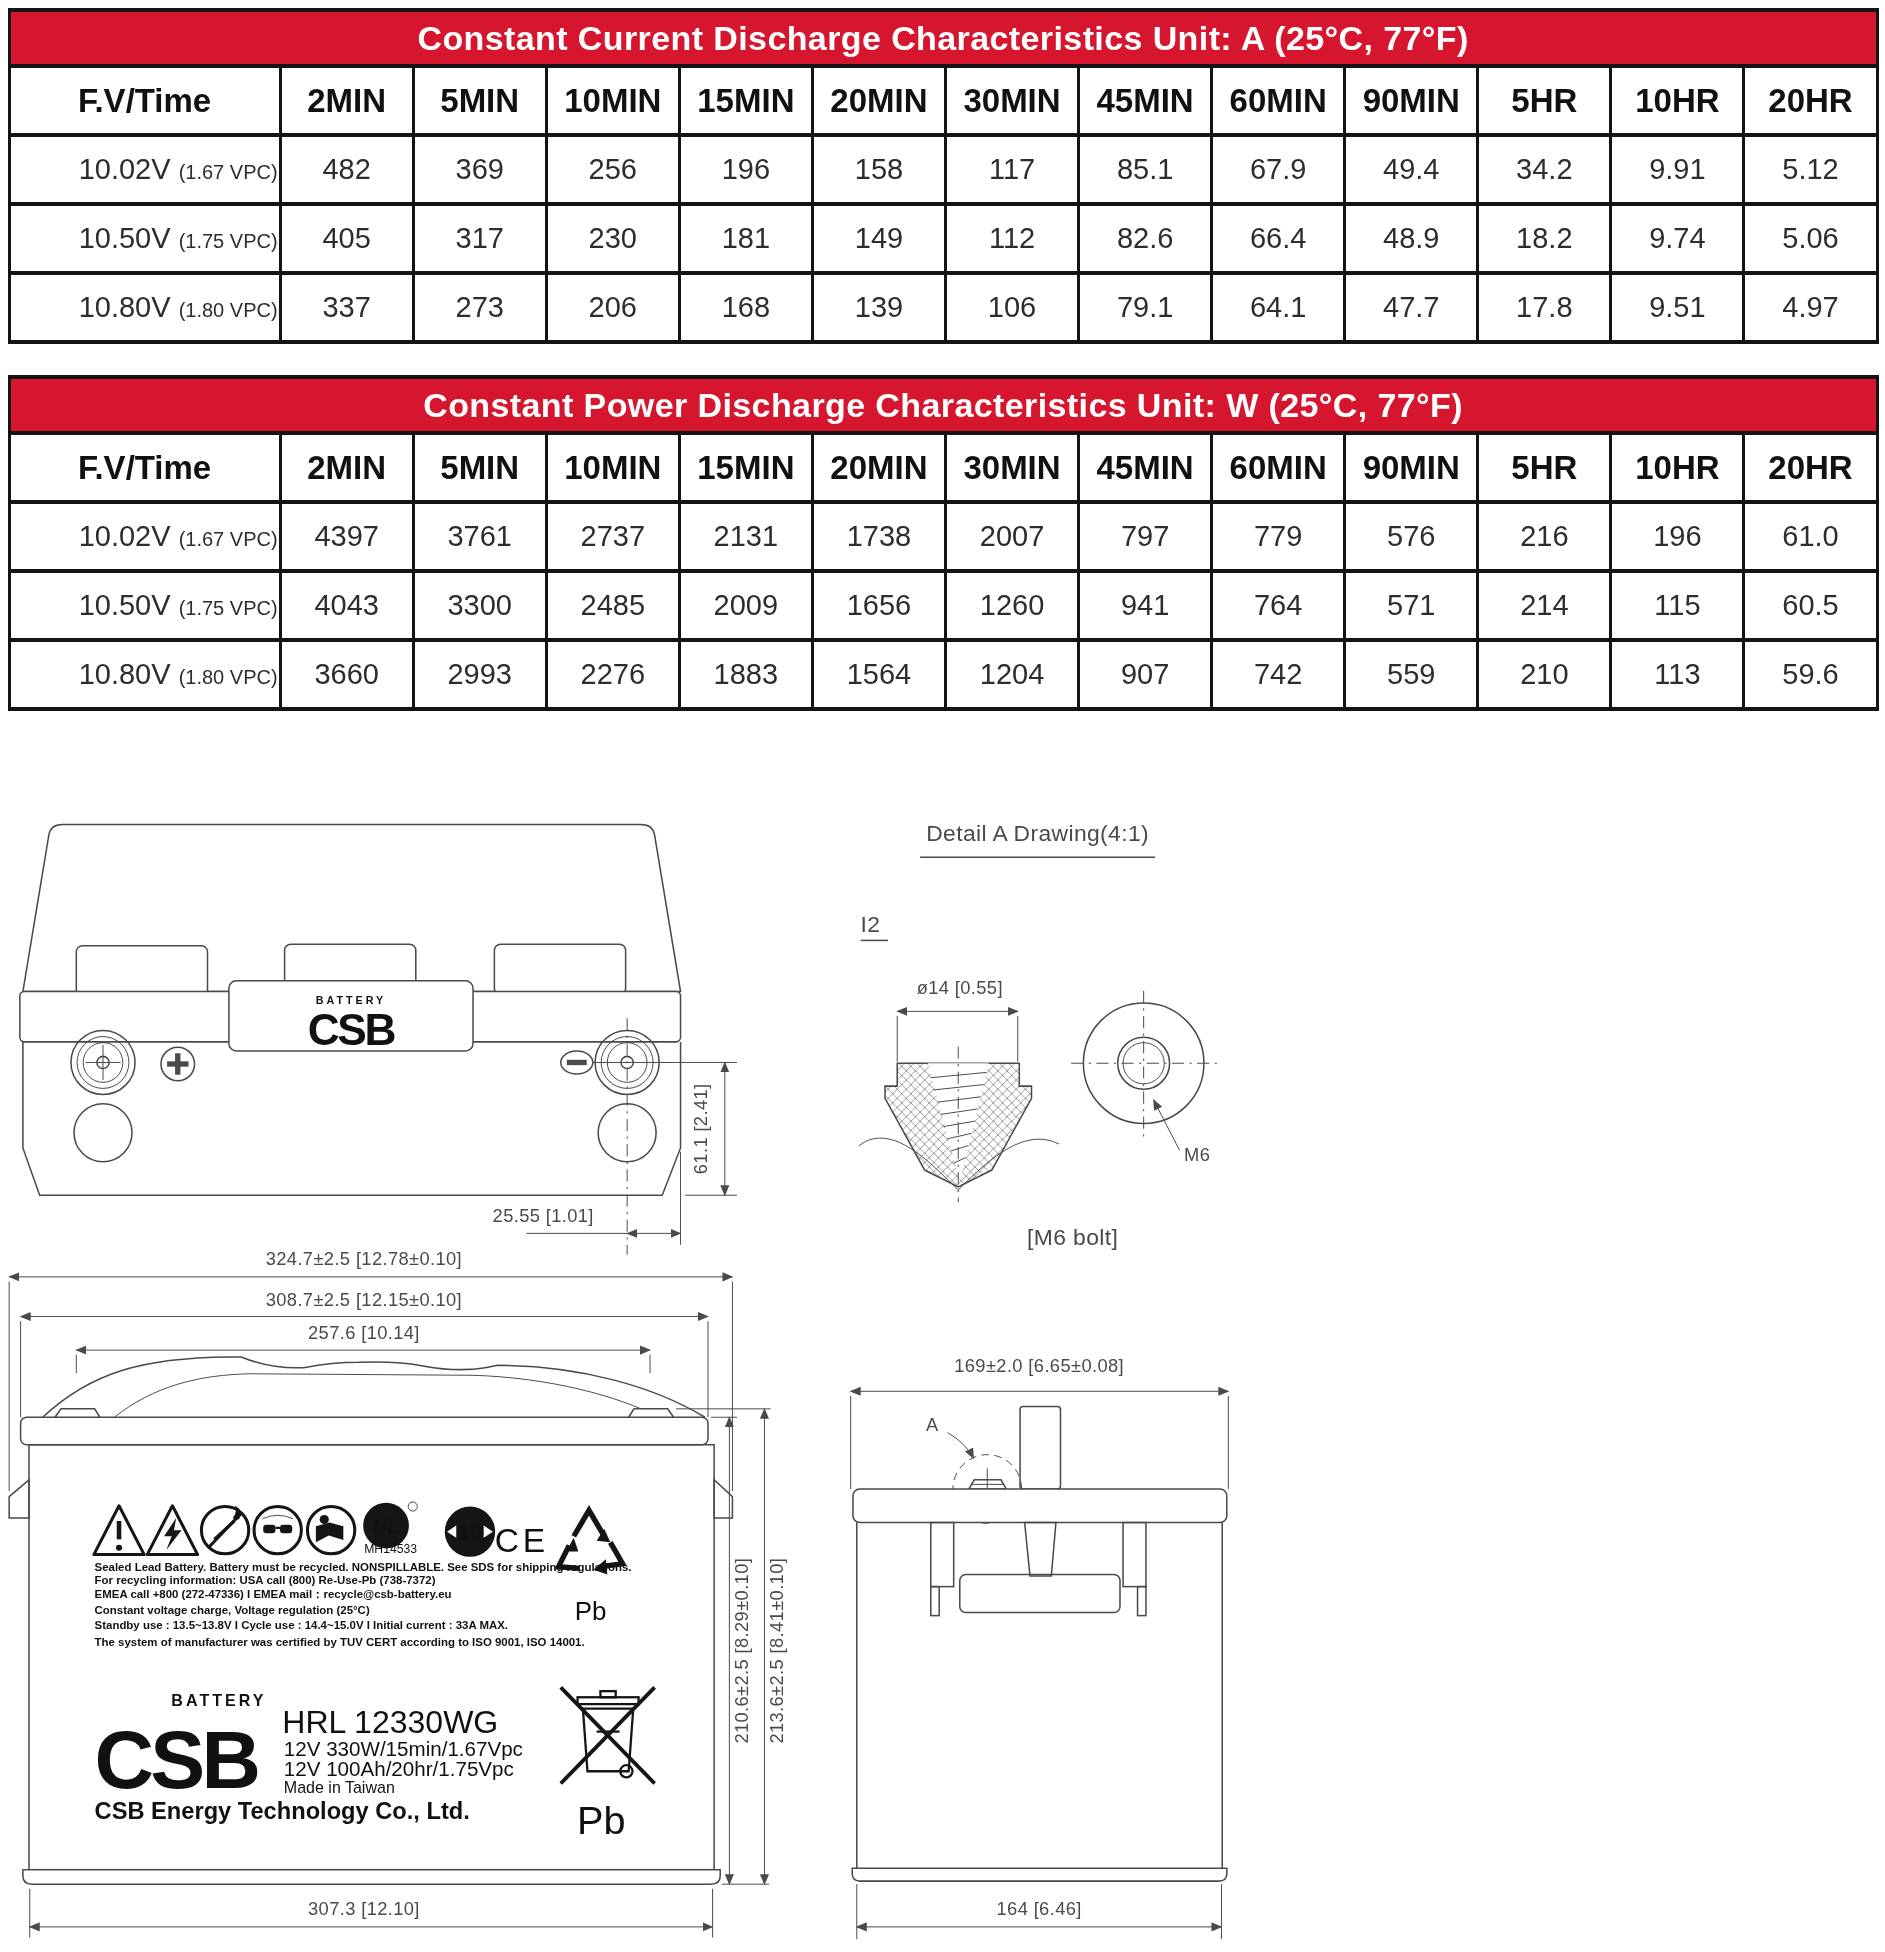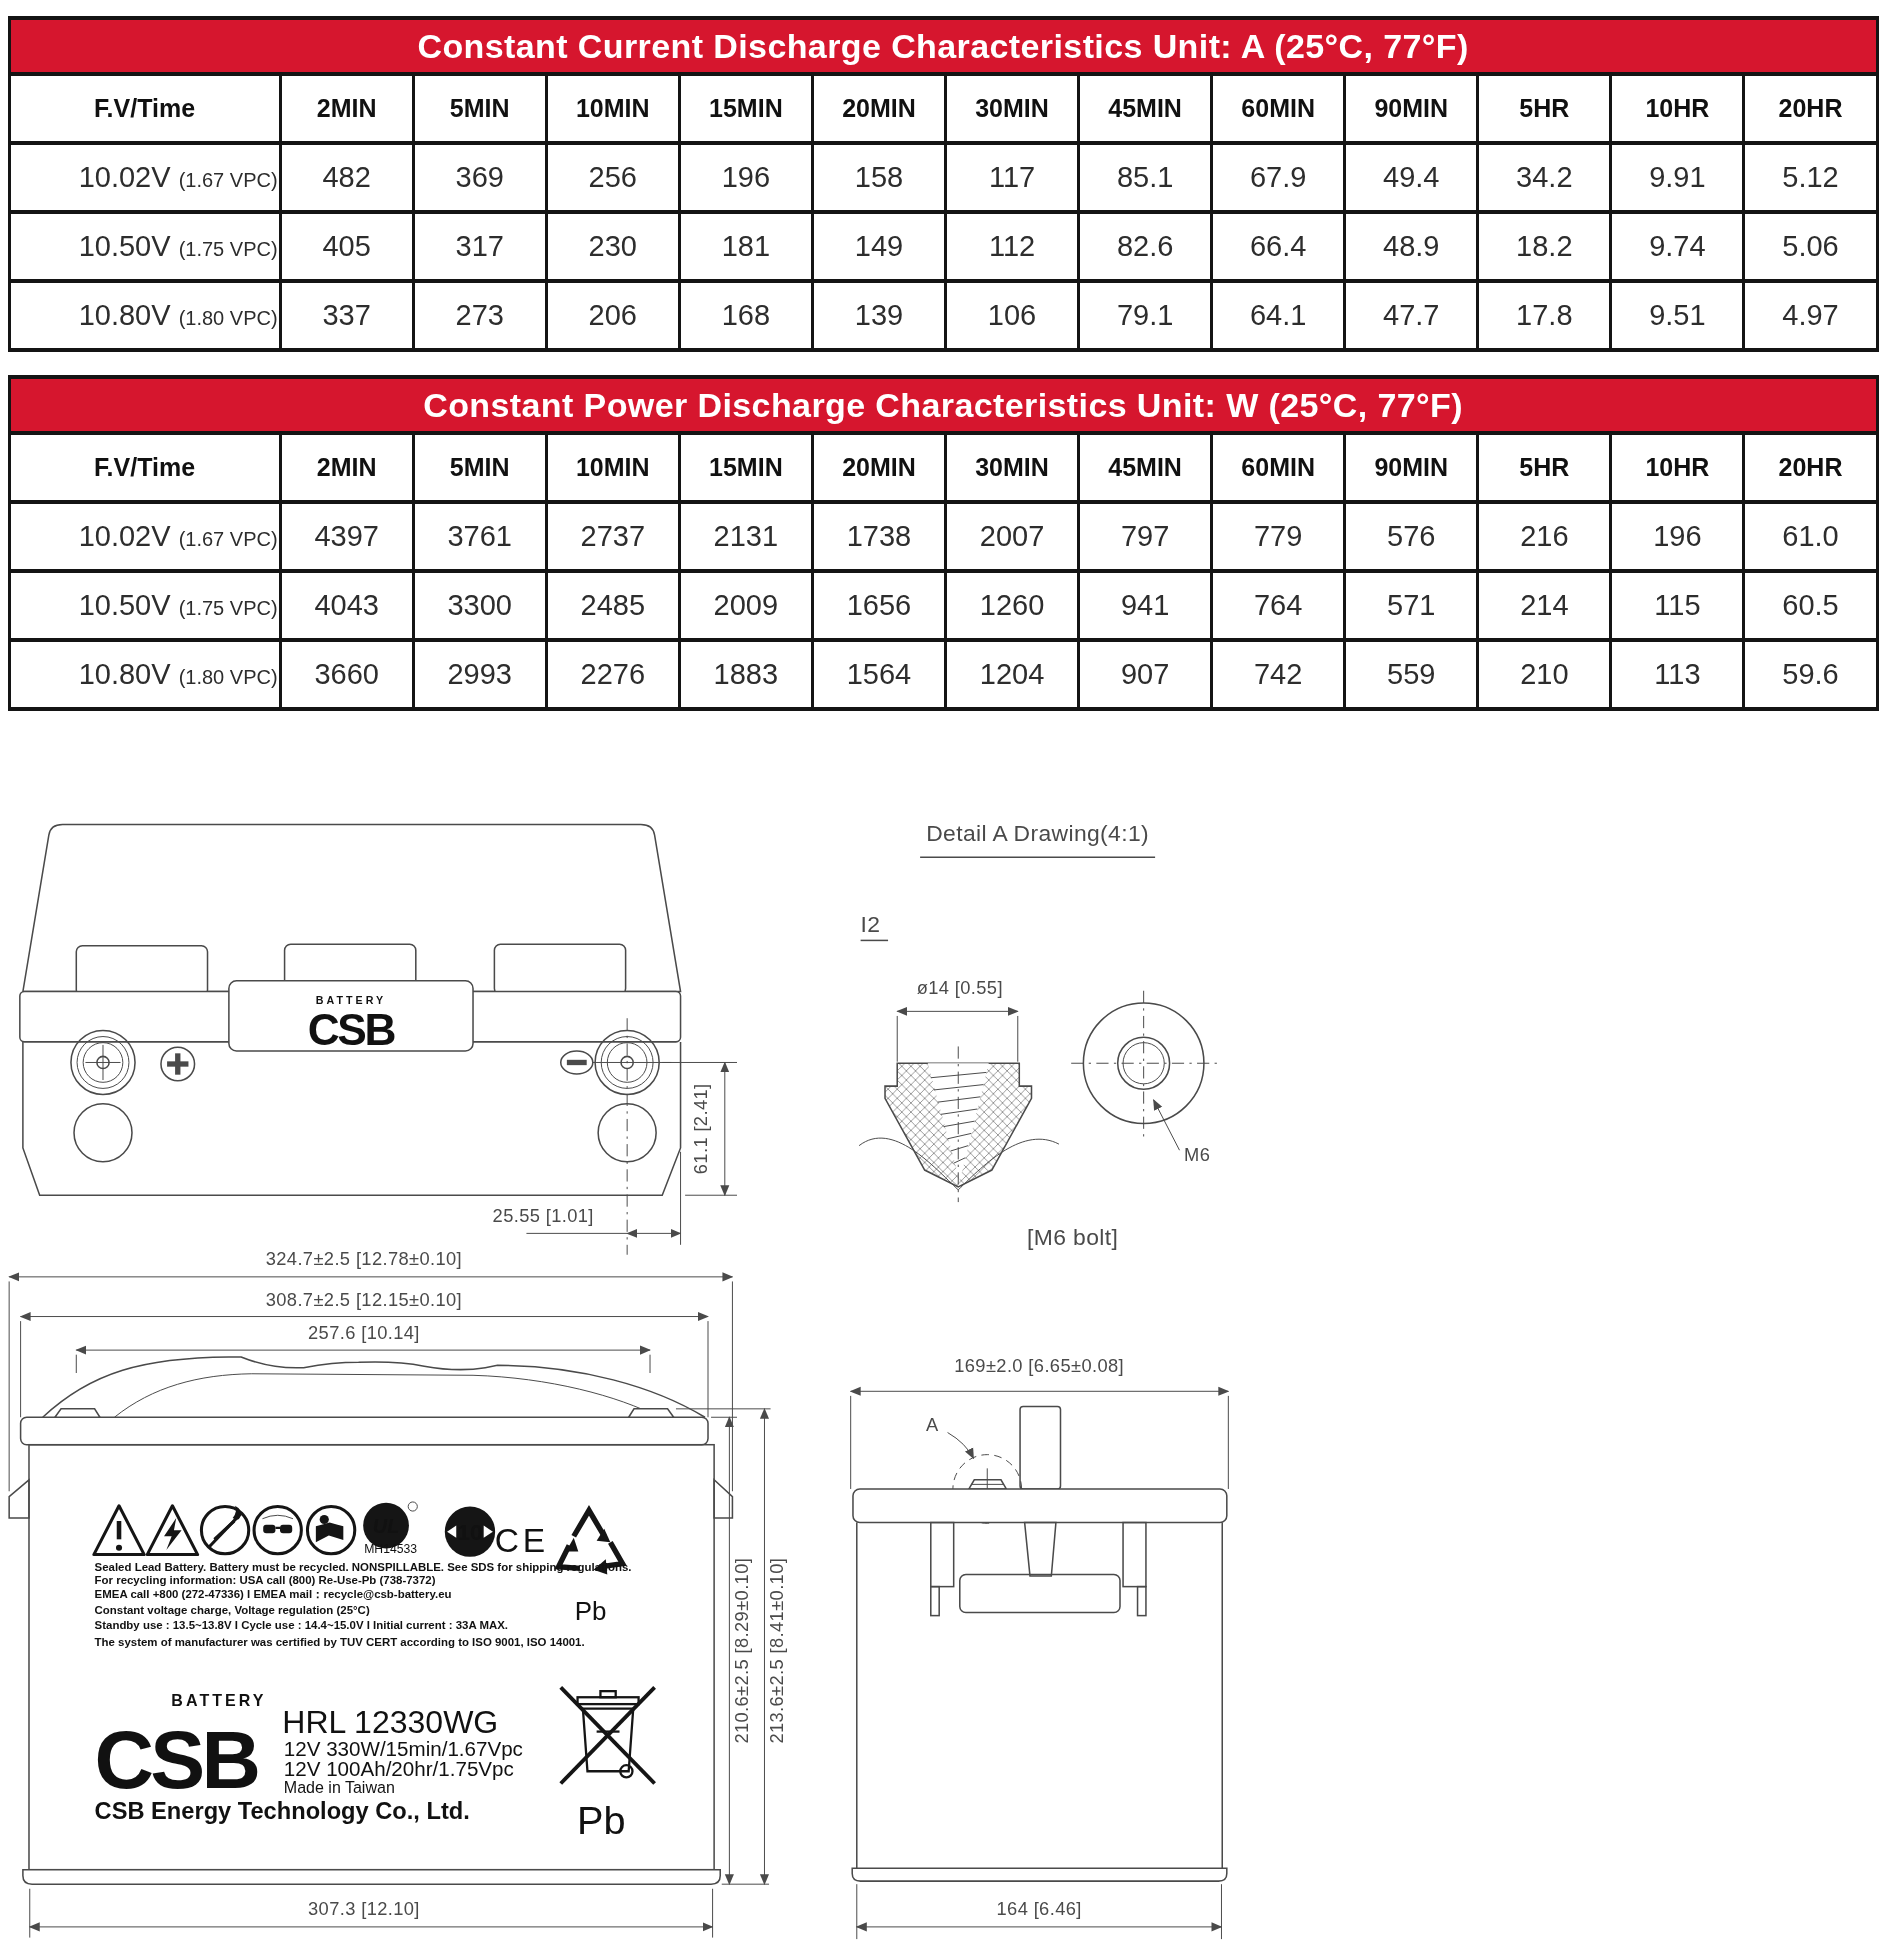--- a/index.html
+++ b/index.html
@@ -5,32 +5,32 @@
   html,body{margin:0;padding:0;}
   body{
     width:1886px;height:1953px;position:relative;background:#ffffff;
     font-family:"Liberation Sans",sans-serif;overflow:hidden;
   }
   
   table.spec{
     position:absolute;left:7.6px;width:1871px;
     border-collapse:collapse;table-layout:fixed;background:#fff;
   }
-  #table-current{top:16px;}
+  #table-current{top:8px;}
   #table-power{top:375px;padding-left:45px;}
   table.spec td{
     border:3.1px solid #141414;border-top-width:4.6px;border-bottom-width:4.6px;
     text-align:center;vertical-align:middle;color:#2d2d2d;
   }
   table.spec tr.ttl td{
     background:#d6162e;color:#ffffff;font-size:34px;font-weight:bold;
     height:50px;letter-spacing:0.4px;
   }
   table.spec tr.hdr td{
-    font-size:25px;font-weight:bold;color:#111;height:63px;
+    font-size:33px;font-weight:bold;color:#111;height:63px;
   }
   table.spec tr.row td{height:63px;font-size:29px;}
   table.spec td.fv{font-size:29px;color:#2d2d2d;text-align:right;}
   table.spec td.fv .vpc{font-size:20px;}
   
   #drawings{position:absolute;left:0;top:793px;}
   .ln{fill:none;stroke:#4a4a4a;stroke-width:2px;}
   .lnw{fill:#ffffff;stroke:#4a4a4a;stroke-width:2px;}
   .thin{stroke-width:1.3px;}
   .cl{stroke-dasharray:16 7 3 7;}

